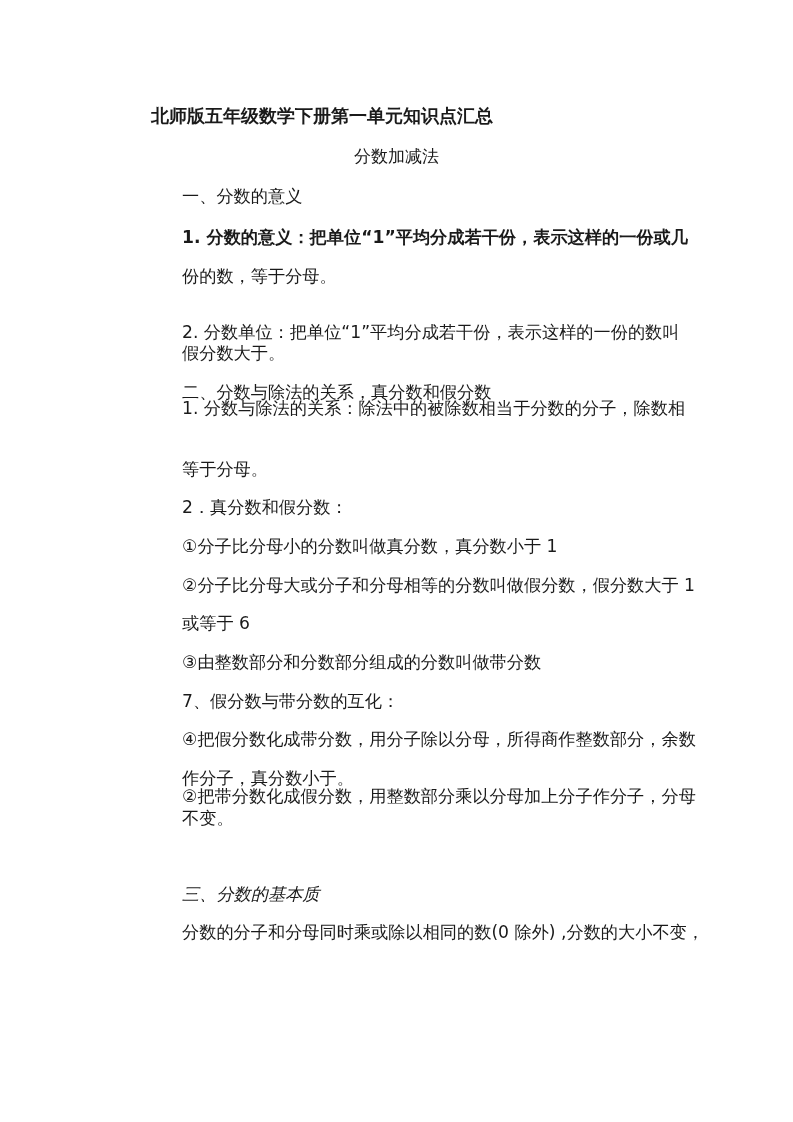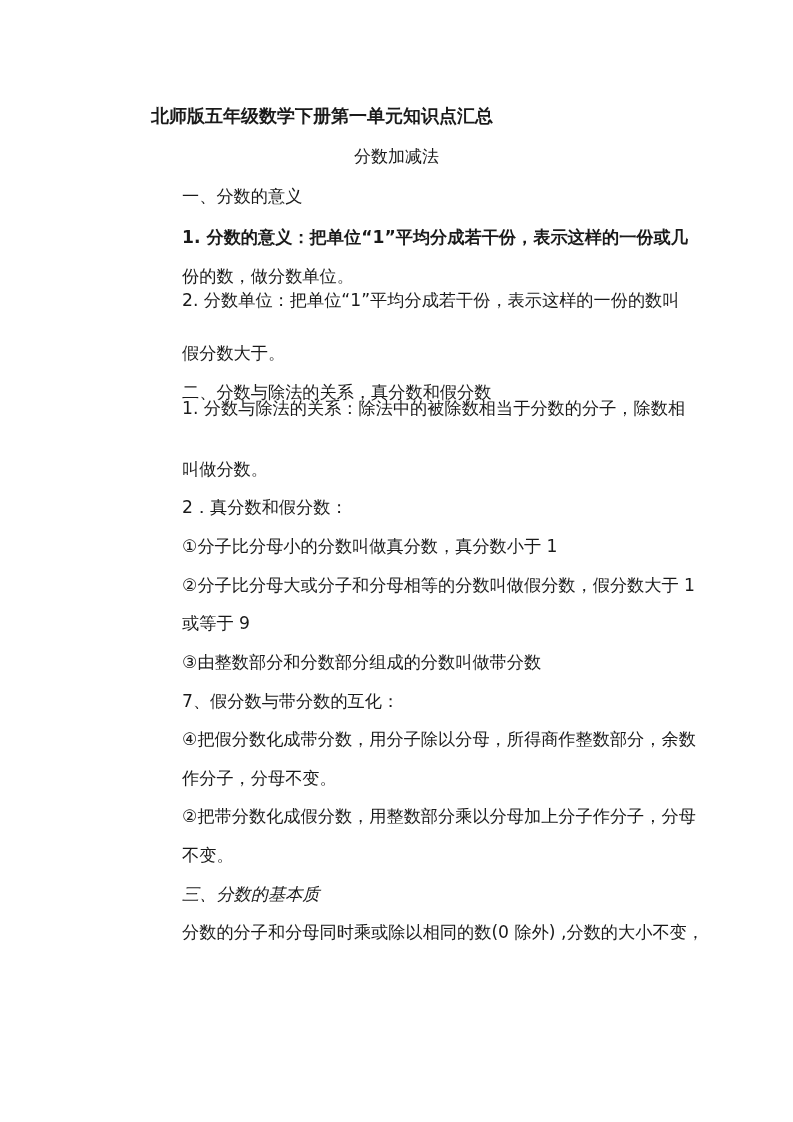--- a/index.html
+++ b/index.html
@@ -15,32 +15,32 @@
 </style>
 </head>
 <body>
 
 <div class="page">
   <div class="title">北师版五年级数学下册第一单元知识点汇总</div>
   <div class="subtitle">分数加减法</div>
   <div id="lines">
       <div class="line" style="top: 184px;">一、分数的意义</div>
       <div class="line" style="top: 225px; font-weight: bold;">1. 分数的意义：把单位“1”平均分成若干份，表示这样的一份或几</div>
-      <div class="line" style="top: 264px;">份的数，做分数单位。</div>
-      <div class="line" style="top: 288px;">2. 分数单位：把单位“1”平均分成若干份，表示这样的一份的数叫</div>
+      <div class="line" style="top: 264px;">份的数，等于分母。</div>
+      <div class="line" style="top: 320px;">2. 分数单位：把单位“1”平均分成若干份，表示这样的一份的数叫</div>
       <div class="line" style="top: 341px;">假分数大于。</div>
       <div class="line" style="top: 380px;">二、分数与除法的关系，真分数和假分数</div>
       <div class="line" style="top: 396px;">1. 分数与除法的关系：除法中的被除数相当于分数的分子，除数相</div>
-      <div class="line" style="top: 457px;">叫做分数。</div>
+      <div class="line" style="top: 457px;">等于分母。</div>
       <div class="line" style="top: 495px; text-align: center;">2．真分数和假分数：</div>
       <div class="line" style="top: 534px;">①分子比分母小的分数叫做真分数，真分数小于 1</div>
       <div class="line" style="top: 573px; text-align: right;">②分子比分母大或分子和分母相等的分数叫做假分数，假分数大于 1</div>
-      <div class="line" style="top: 611px;">或等于 9</div>
+      <div class="line" style="top: 611px;">或等于 6</div>
       <div class="line" style="top: 650px;">③由整数部分和分数部分组成的分数叫做带分数</div>
       <div class="line" style="top: 689px;">7、假分数与带分数的互化：</div>
       <div class="line" style="top: 727px;">④把假分数化成带分数，用分子除以分母，所得商作整数部分，余数</div>
-      <div class="line" style="top: 766px;">作分子，分母不变。</div>
-      <div class="line" style="top: 804px;">②把带分数化成假分数，用整数部分乘以分母加上分子作分子，分母</div>
-      <div class="line" style="top: 843px;">不变。</div>
+      <div class="line" style="top: 766px;">作分子，真分数小于。</div>
+      <div class="line" style="top: 784px;">②把带分数化成假分数，用整数部分乘以分母加上分子作分子，分母</div>
+      <div class="line" style="top: 806px;">不变。</div>
       <div class="line" style="top: 882px; font-style: italic;">三、分数的基本质</div>
       <div class="line" style="top: 920px;">分数的分子和分母同时乘或除以相同的数(0 除外) ,分数的大小不变，</div>
     </div>
 </div>
 
 </body></html>

